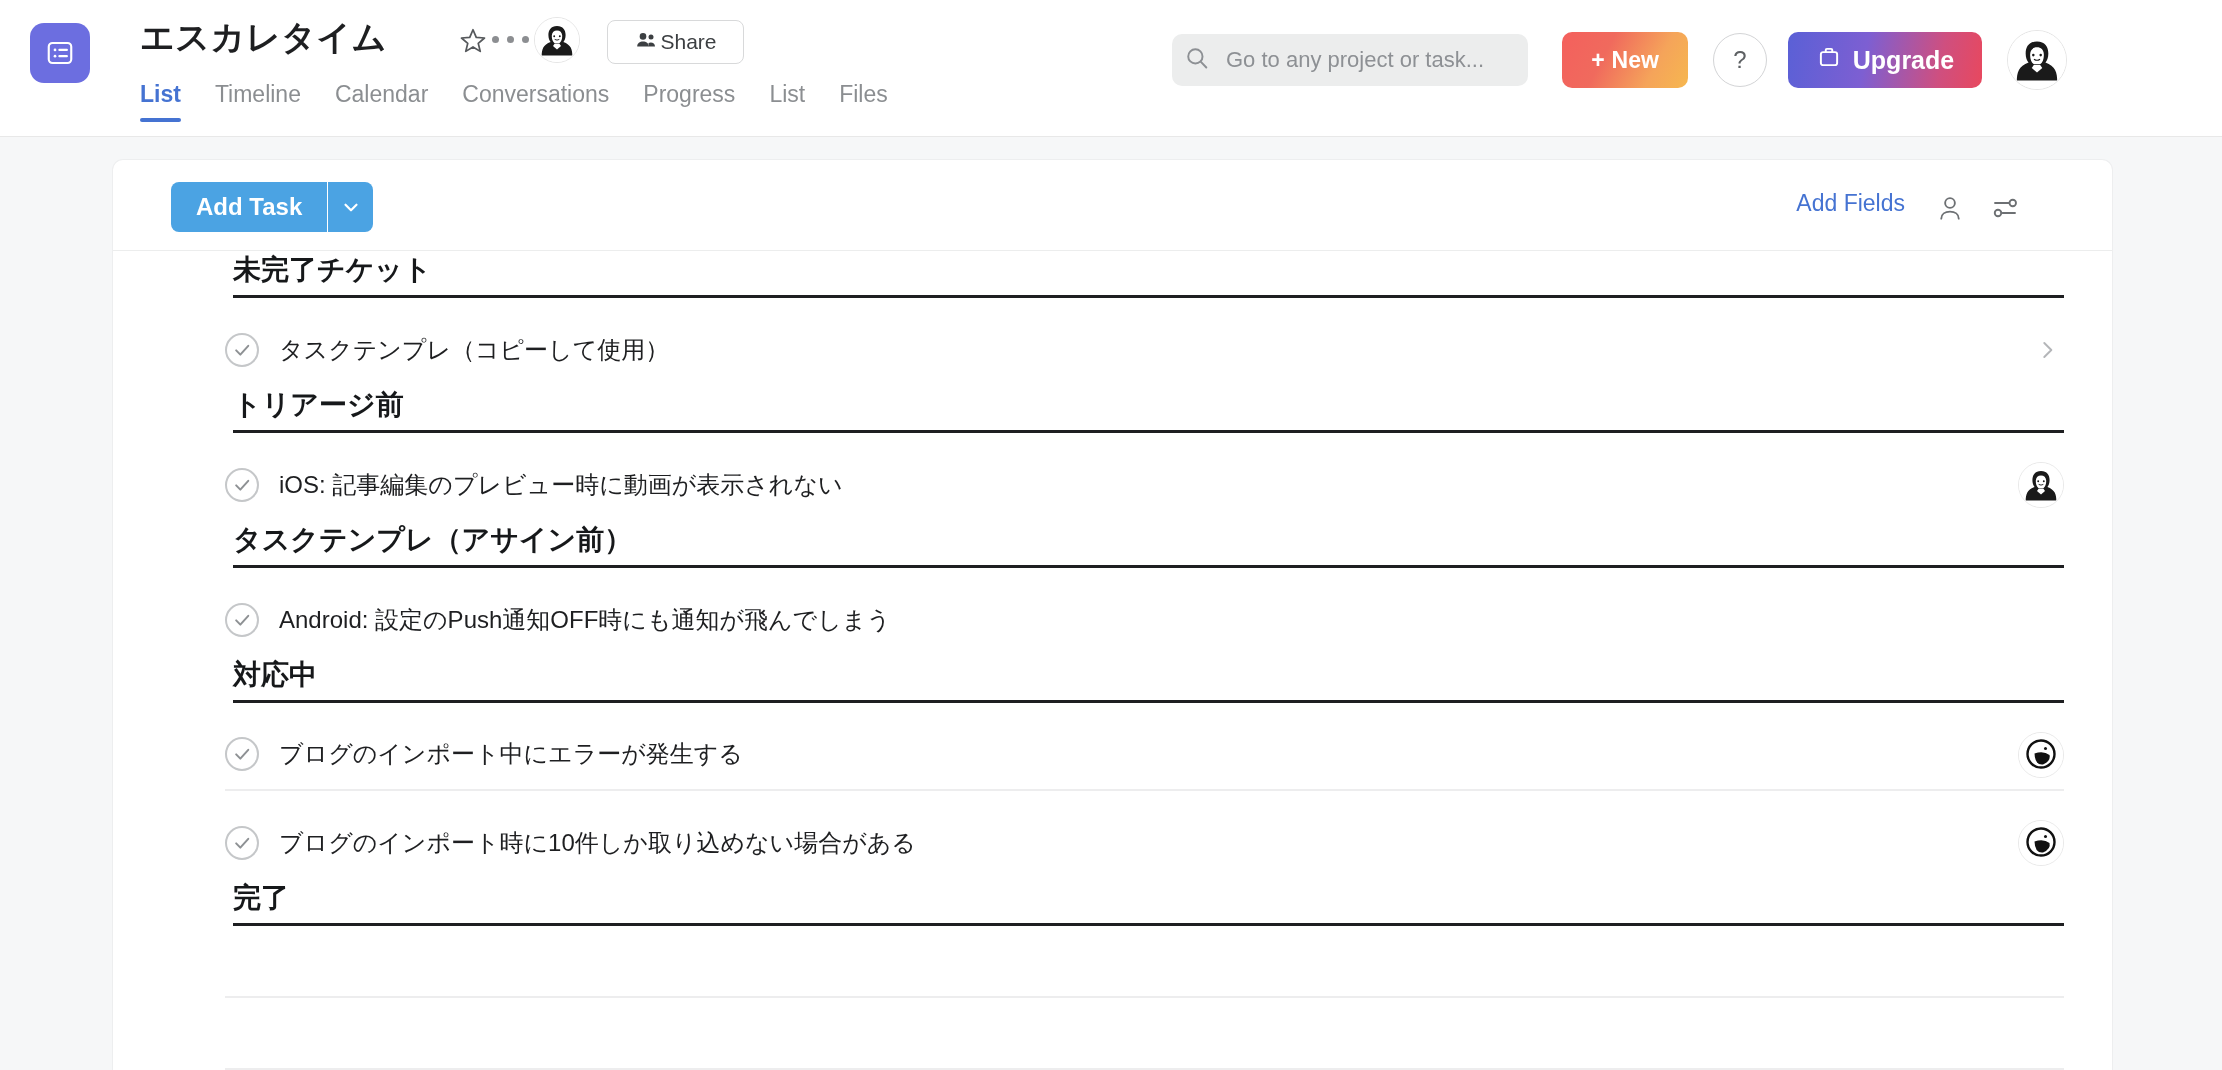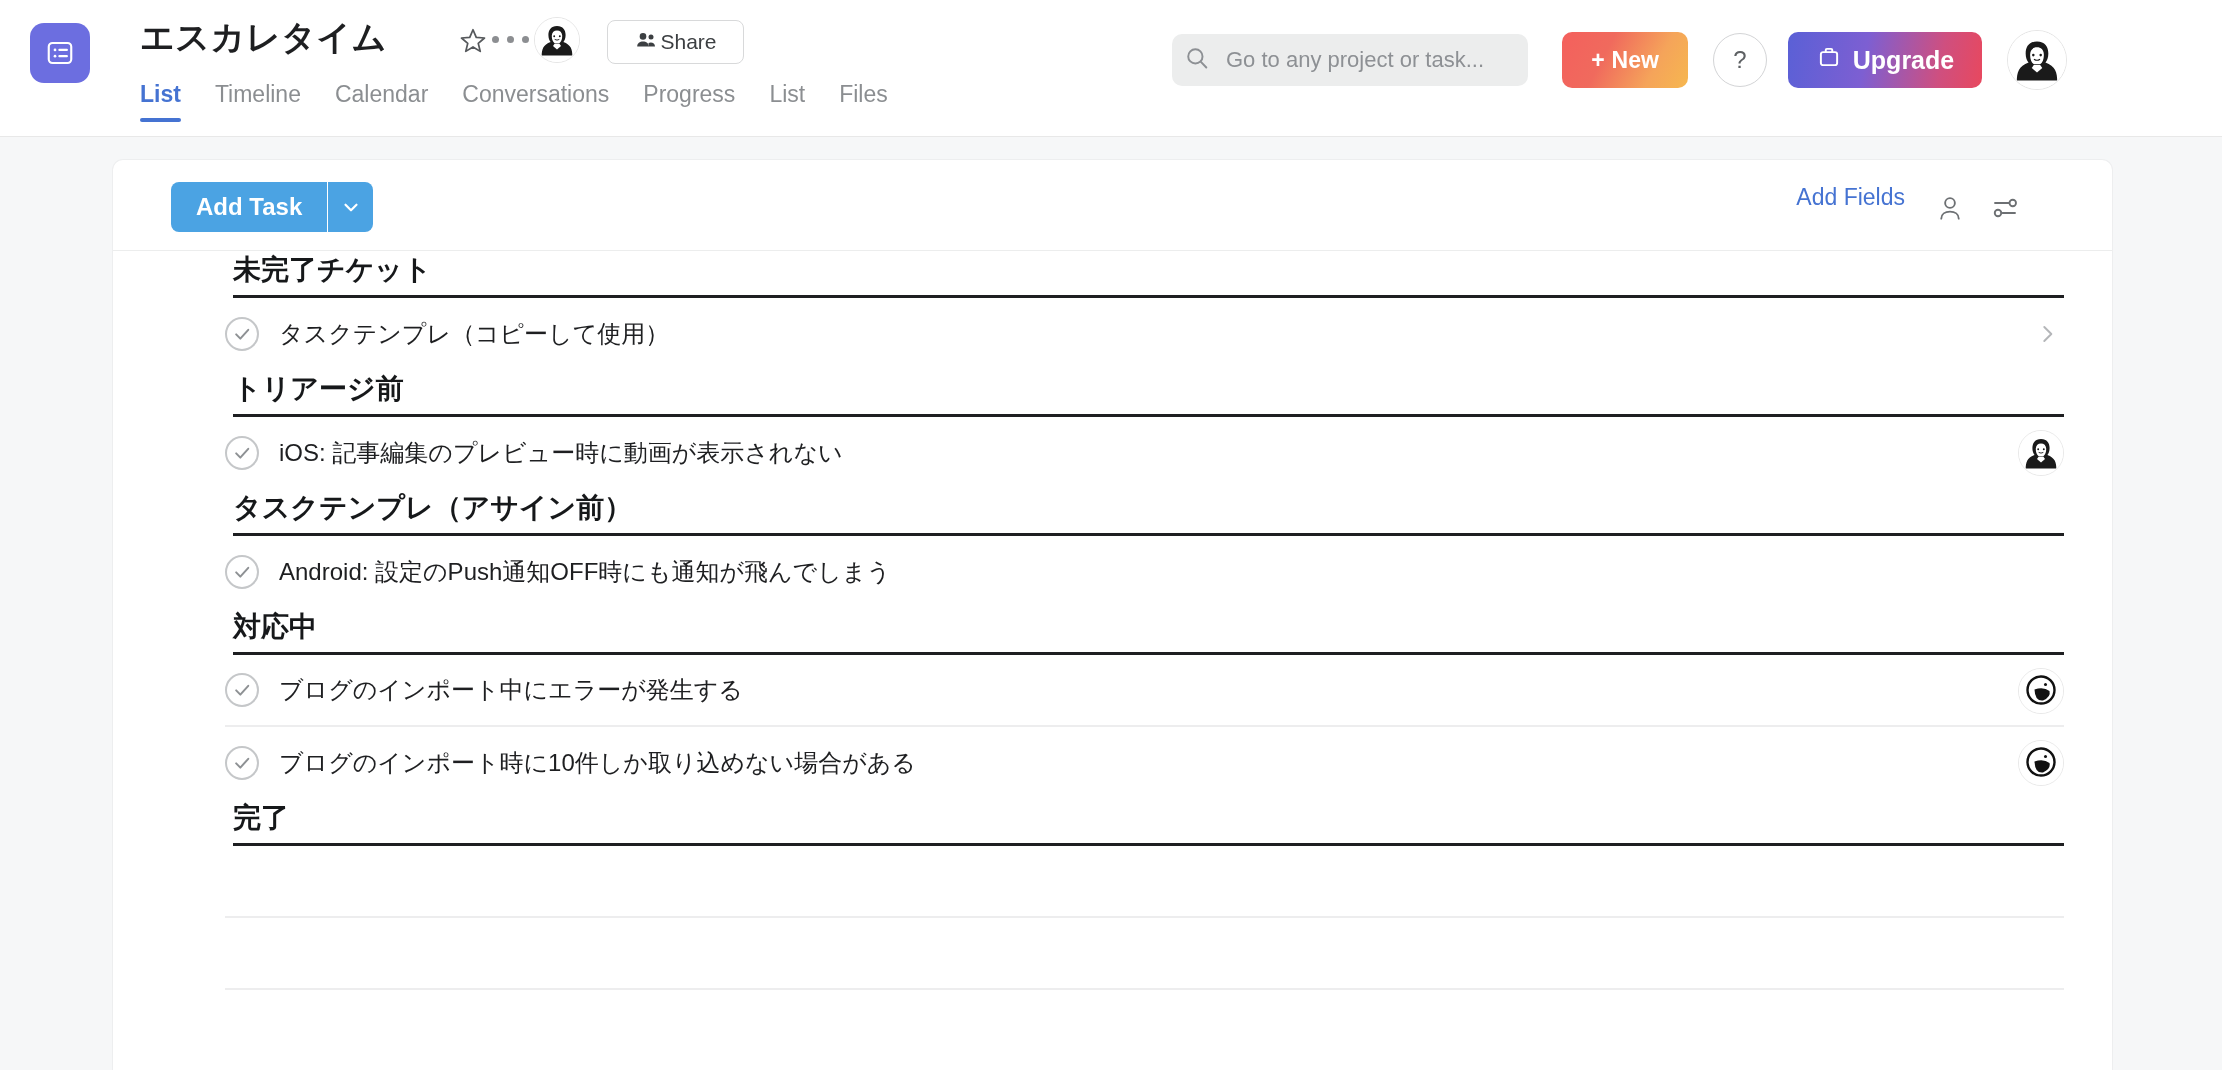--- a/index.html
+++ b/index.html
@@ -121,21 +121,21 @@
   .add-task-main {
     background: #4ba3e3; color: #fff; font-size: 24px; font-weight: 600;
     padding: 12px 25px; display: flex; align-items: center; cursor: pointer;
     border-right: 1px solid #ffffff;
   }
   .add-task-caret {
     background: #4ba3e3; width: 45px; display: flex; align-items: center;
     justify-content: center; cursor: pointer;
   }
   .add-fields {
-    position: absolute; right: 207px; top: 24px;
+    position: absolute; right: 207px; top: 30px;
     font-size: 23px; color: #4573d2; cursor: pointer;
   }
   .tb-icon {
     position: absolute; top: 26px; width: 44px; height: 44px;
     display: flex; align-items: center; justify-content: center; cursor: pointer;
   }
   .tb-icon.person { right: 140px; }
   .tb-icon.filter  { right: 85px; }
 
   
@@ -146,21 +146,21 @@
     padding: 0 0 6px 0;
     border-bottom: 3px solid #1e1f21;
   }
   .section-head .sh-title {
     font-size: 28px; font-weight: 700; color: #16181a;
     line-height: 38px; padding-left: 0;
   }
   .sec-wrap { padding: 0 0 0 112px; }
 
   .task-row {
-    position: relative; height: 72px; margin: 0 48px 0 112px;
+    position: relative; height: 72px; margin: 16px 48px 0 112px;
     display: flex; align-items: center;
     border-bottom: 2px solid #ededee;
   }
   .task-row.no-sep { border-bottom: none; }
   .task-check {
     width: 34px; height: 34px; border-radius: 50%;
     border: 2px solid #c5c7c9; flex: 0 0 auto;
     display: flex; align-items: center; justify-content: center;
     margin-right: 20px; cursor: pointer; background: #fff;
   }

